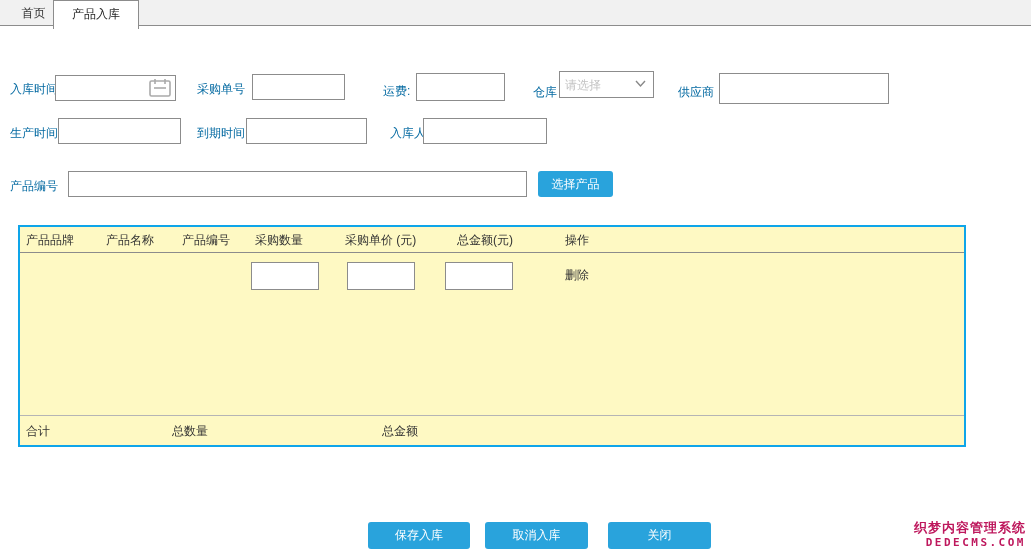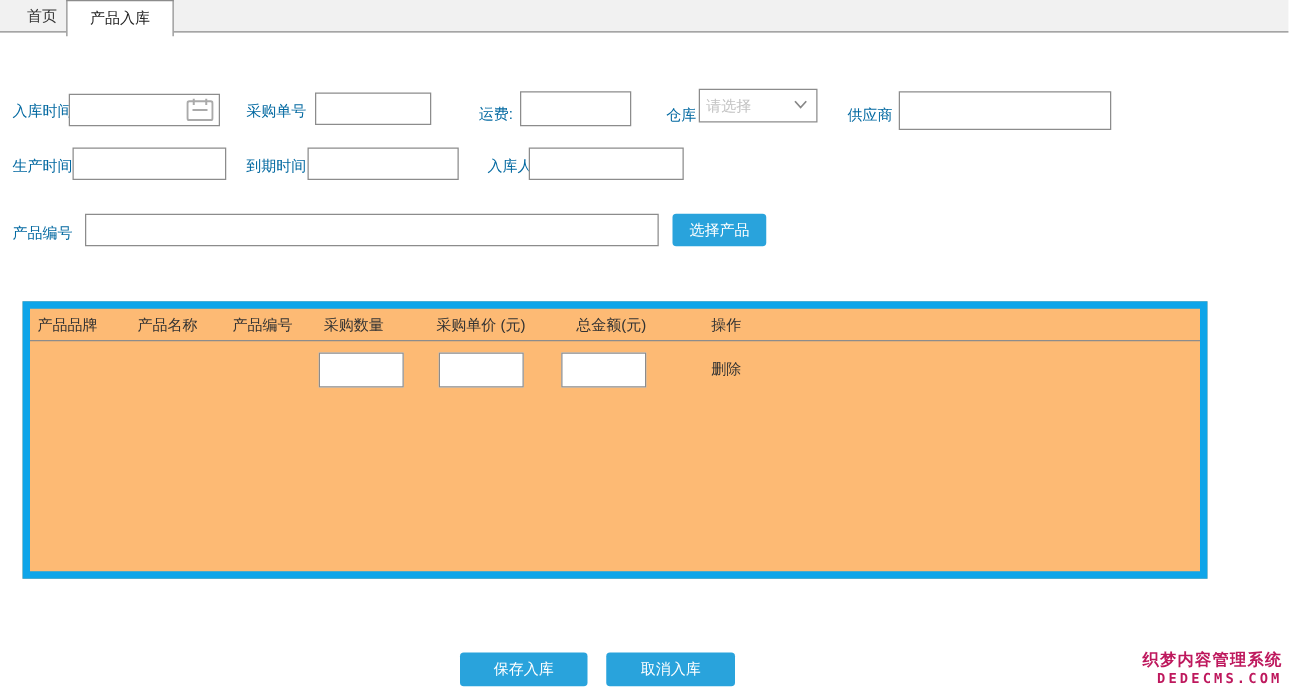--- a/index.html
+++ b/index.html
@@ -28,21 +28,21 @@
 
   .select-box { position:absolute; border:1px solid #8c8c8c; background:#fff; cursor:pointer; }
   .select-box .ph { position:absolute; left:5px; top:5px; color:#c3c3c3; }
   .chev { position:absolute; right:7px; top:8px; width:11px; height:8px; color:#888; }
 
   .btn-blue { position:absolute; background:#29a3dc; color:#fff; border:none;
     border-radius:3px; font-family:inherit; font-size:12px; cursor:pointer; }
 
   
   .grid { position:absolute; left:18px; top:225px; width:948px; height:222px;
-    border:6px solid #0ea5e9; background:#fdba74;margin-top:16px; }
+    border:2px solid #0ea5e9; background:#fef9c3; }
   .grid-header { position:absolute; left:0; top:0; right:0; height:26px;
     border-bottom:1px solid #8c8c8c; }
   .gh-cell { position:absolute; top:0; line-height:26px; white-space:nowrap; color:#333; }
   .grid-row-input { position:absolute; width:68px; height:28px; border:1px solid #8c8c8c;
     font-family:inherit; font-size:12px; padding:0 4px; outline:none; }
   .del-link { position:absolute; left:545px; top:40px; color:#333; cursor:pointer; white-space:nowrap; }
   .grid-footer { position:absolute; left:0; bottom:0; right:0; height:30px;
     border-top:1px solid #b5b5b5; }
   .gf-cell { position:absolute; top:0; line-height:30px; white-space:nowrap; color:#333; }
 
@@ -116,23 +116,29 @@
       <span class="gh-cell" style="left:545px;">操作</span>
     </div>
 
     <div>
       <input class="grid-row-input" style="left: 231px; top: 35px;">
       <input class="grid-row-input" style="left: 327px; top: 35px;">
       <input class="grid-row-input" style="left: 425px; top: 35px;">
       <span class="del-link">删除</span>
     </div>
 
+    <div class="grid-footer">
+      <span class="gf-cell" style="left:6px;">合计</span>
+      <span class="gf-cell" style="left:152px;">总数量</span>
+      <span class="gf-cell" style="left:362px;">总金额</span>
+    </div>
   </div>
 
   <button class="btn-blue act" style="left:368px; width:102px;">保存入库</button>
   <button class="btn-blue act" style="left:485px; width:103px;">取消入库</button>
+  <button class="btn-blue act" style="left:608px; width:103px;">关闭</button>
 
   <div class="wm">
     <div class="wm-l1">织梦内容管理系统</div>
     <div class="wm-l2">DEDECMS.COM</div>
   </div>
 
 </div>
 
 </body></html>

